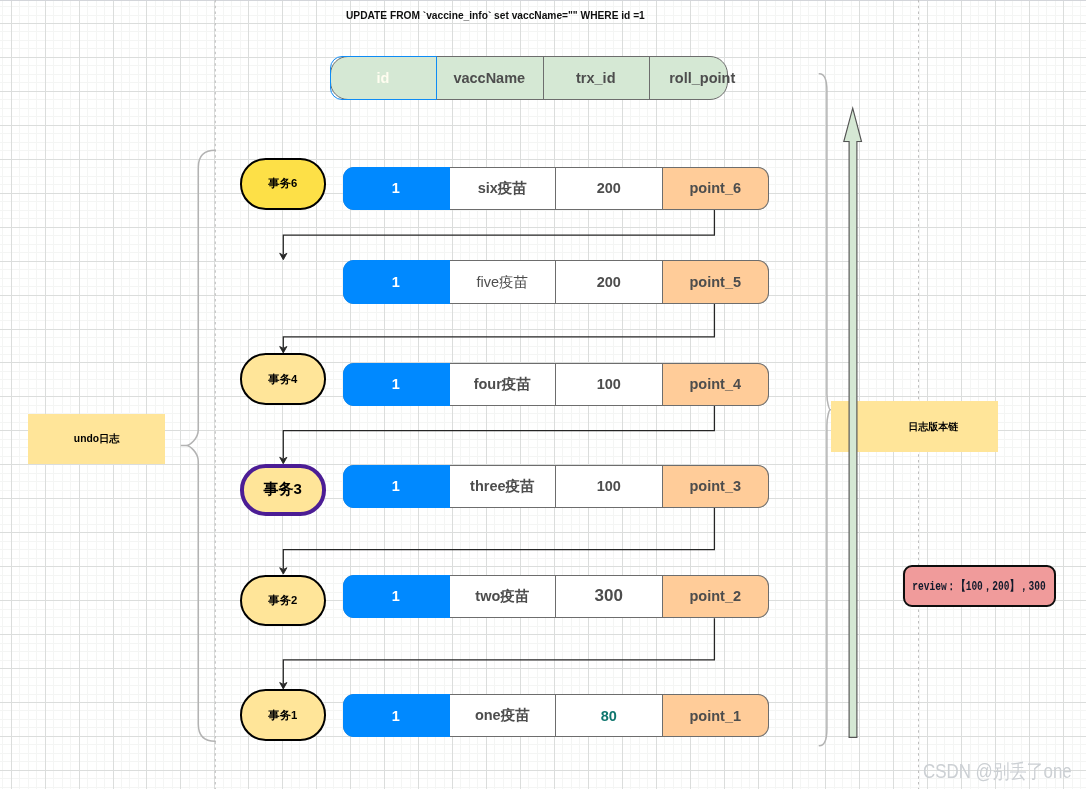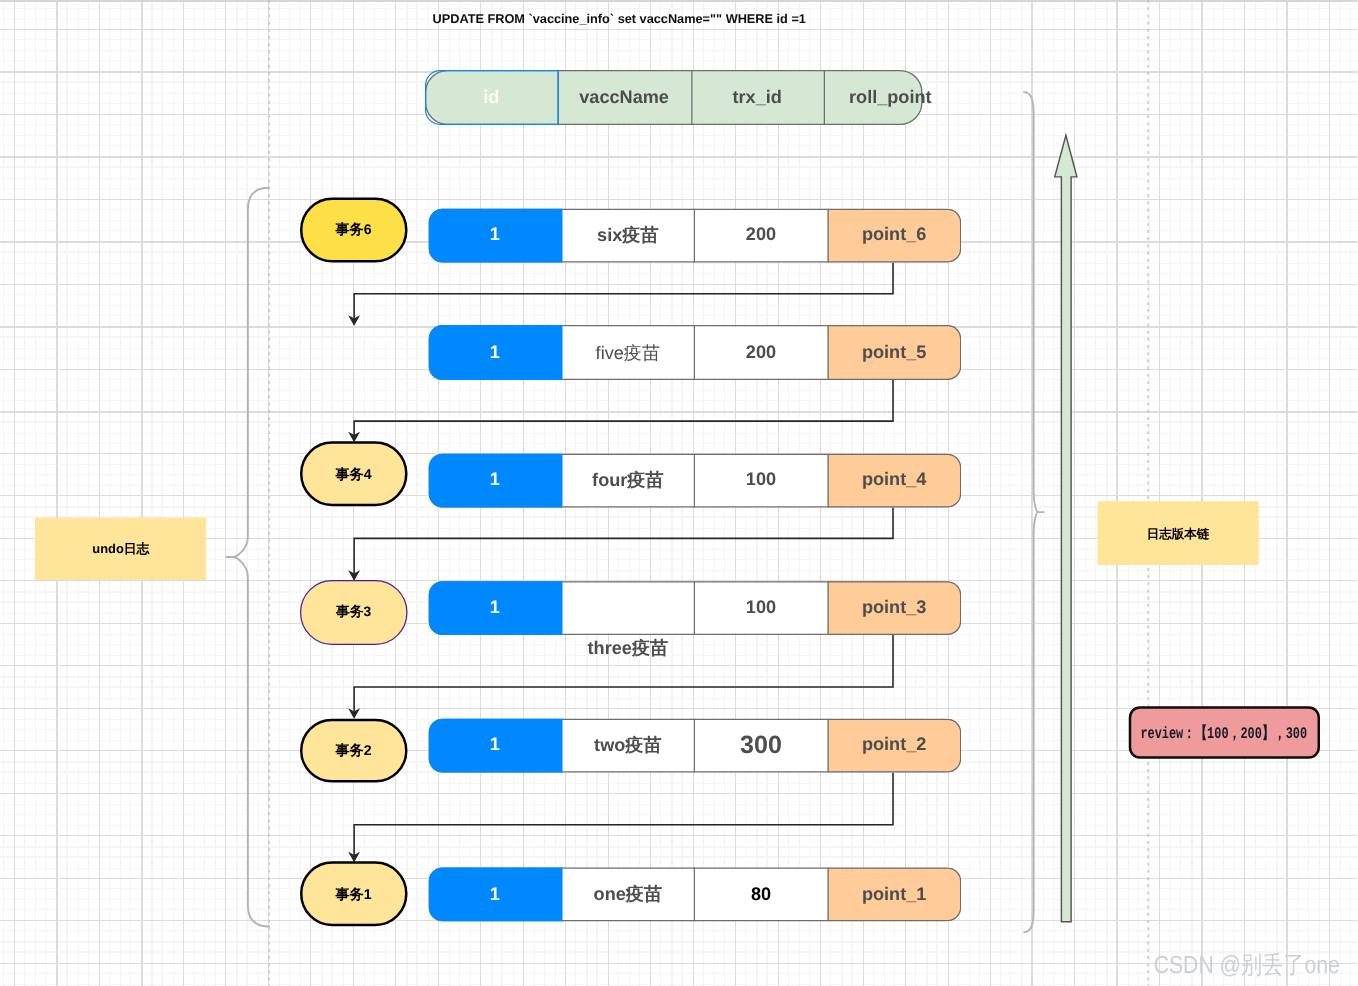--- a/index.html
+++ b/index.html
@@ -33,21 +33,21 @@
   <path d="M 283.30 352.90 L 279.70 346.50 L 283.30 348.40 L 286.90 346.50 Z" fill="#262626" stroke="#262626" stroke-width="0.9" stroke-linejoin="miter"></path>
   <path d="M 714.4 406.0 L 714.4 430.7 L 283.3 430.7 L 283.3 458.7" fill="none" stroke="#262626" stroke-width="1.25"></path>
   <path d="M 283.30 463.70 L 279.70 457.30 L 283.30 459.20 L 286.90 457.30 Z" fill="#262626" stroke="#262626" stroke-width="0.9" stroke-linejoin="miter"></path>
   <path d="M 714.4 507.9 L 714.4 549.6 L 283.3 549.6 L 283.3 569.1" fill="none" stroke="#262626" stroke-width="1.25"></path>
   <path d="M 283.30 574.10 L 279.70 567.70 L 283.30 569.60 L 286.90 567.70 Z" fill="#262626" stroke="#262626" stroke-width="0.9" stroke-linejoin="miter"></path>
   <path d="M 714.4 618.2 L 714.4 659.8 L 283.3 659.8 L 283.3 683.9" fill="none" stroke="#262626" stroke-width="1.25"></path>
   <path d="M 283.30 688.90 L 279.70 682.50 L 283.30 684.40 L 286.90 682.50 Z" fill="#262626" stroke="#262626" stroke-width="0.9" stroke-linejoin="miter"></path>
  </g>
 </svg>
 <div class="lbl" style="left:346px;top:5px;width:302px;height:20px;font-size:10.2px;font-weight:bold;color:#0f0f0f;justify-content:flex-start;">UPDATE FROM `vaccine_info` set vaccName="" WHERE id =1</div>
-<div style="position:absolute;left:340px;top:56.0px;width:398px;height:44.0px;background:#d5e8d4;border:1px solid #6d6d6d;box-sizing:border-box;border-radius:18px;">
+<div style="position:absolute;left:330px;top:56.0px;width:398px;height:44.0px;background:#d5e8d4;border:1px solid #6d6d6d;box-sizing:border-box;border-radius:18px;">
   <div style="position:absolute;left:105.0px;top:-1px;width:1px;height:44.0px;background:#6d6d6d;"></div>
   <div style="position:absolute;left:211.5px;top:-1px;width:1px;height:44.0px;background:#6d6d6d;"></div>
   <div style="position:absolute;left:318.0px;top:-1px;width:1px;height:44.0px;background:#6d6d6d;"></div>
   <div style="position:absolute;left:-1px;top:-1px;width:107.0px;height:44.0px;border:1.6px solid #0e8bf5;box-sizing:border-box;border-radius:12px 0 0 12px;"></div>
   <div style="position:absolute;left:-1.0px;top:0;width:106.0px;height:42.0px;display:flex;align-items:center;justify-content:center;font-size:14.5px;font-weight:bold;color:#fffdf0;white-space:nowrap;">id</div>
   <div style="position:absolute;left:105.0px;top:0;width:106.5px;height:42.0px;display:flex;align-items:center;justify-content:center;font-size:14.5px;font-weight:bold;color:#4d4d4d;white-space:nowrap;">vaccName</div>
   <div style="position:absolute;left:318.0px;top:0;width:106.5px;height:42.0px;display:flex;align-items:center;justify-content:center;font-size:14.5px;font-weight:bold;color:#4d4d4d;white-space:nowrap;">roll_point</div>
   <div style="position:absolute;left:211.5px;top:0;width:106.5px;height:42.0px;display:flex;align-items:center;justify-content:center;font-size:14.5px;font-weight:bold;color:#4d4d4d;white-space:nowrap;">trx_id</div>
 </div>
 <div style="position:absolute;left:342.6px;top:166.7px;width:425.8px;height:43.4px;background:#ffffff;border:1px solid #6d6d6d;box-sizing:border-box;border-radius:11px;">
@@ -79,51 +79,51 @@
   <div style="position:absolute;left:105.6px;top:0;width:106.2px;height:41.4px;display:flex;align-items:center;justify-content:center;font-size:14.5px;font-weight:bold;color:#4d4d4d;white-space:nowrap;">four疫苗</div>
   <div style="position:absolute;left:211.8px;top:0;width:106.8px;height:41.4px;display:flex;align-items:center;justify-content:center;font-size:14.5px;font-weight:bold;color:#4d4d4d;white-space:nowrap;">100</div>
   <div style="position:absolute;left:318.6px;top:0;width:106.2px;height:41.4px;display:flex;align-items:center;justify-content:center;font-size:14.5px;font-weight:bold;color:#4d4d4d;white-space:nowrap;">point_4</div>
 </div>
 <div style="position:absolute;left:342.6px;top:464.5px;width:425.8px;height:43.4px;background:#ffffff;border:1px solid #6d6d6d;box-sizing:border-box;border-radius:11px;">
   <div style="position:absolute;left:-1px;top:-1px;width:107.6px;height:43.4px;background:#0089ff;border-radius:11px 0 0 11px;"></div>
   <div style="position:absolute;left:318.6px;top:-1px;width:107.2px;height:43.4px;background:#ffcc99;border-radius:0 11px 11px 0;border:1px solid #6d6d6d;box-sizing:border-box;border-left:none;"></div>
   <div style="position:absolute;left:211.8px;top:-1px;width:1px;height:43.4px;background:#6d6d6d;"></div>
   <div style="position:absolute;left:318.6px;top:-1px;width:1px;height:43.4px;background:#6d6d6d;"></div>
   <div style="position:absolute;left:-1.0px;top:0;width:106.6px;height:41.4px;display:flex;align-items:center;justify-content:center;font-size:14.5px;font-weight:bold;color:#ffffff;white-space:nowrap;">1</div>
-  <div style="position:absolute;left:105.6px;top:0;width:106.2px;height:41.4px;display:flex;align-items:center;justify-content:center;font-size:14.5px;font-weight:bold;color:#4d4d4d;white-space:nowrap;margin-top:32px;">three疫苗</div>
+  <div style="position:absolute;left:105.6px;top:0;width:106.2px;height:41.4px;display:flex;align-items:center;justify-content:center;font-size:14.5px;font-weight:bold;color:#4d4d4d;white-space:nowrap;">three疫苗</div>
   <div style="position:absolute;left:211.8px;top:0;width:106.8px;height:41.4px;display:flex;align-items:center;justify-content:center;font-size:14.5px;font-weight:bold;color:#4d4d4d;white-space:nowrap;">100</div>
   <div style="position:absolute;left:318.6px;top:0;width:106.2px;height:41.4px;display:flex;align-items:center;justify-content:center;font-size:14.5px;font-weight:bold;color:#4d4d4d;white-space:nowrap;">point_3</div>
 </div>
 <div style="position:absolute;left:342.6px;top:574.8px;width:425.8px;height:43.4px;background:#ffffff;border:1px solid #6d6d6d;box-sizing:border-box;border-radius:11px;">
   <div style="position:absolute;left:-1px;top:-1px;width:107.6px;height:43.4px;background:#0089ff;border-radius:11px 0 0 11px;"></div>
   <div style="position:absolute;left:318.6px;top:-1px;width:107.2px;height:43.4px;background:#ffcc99;border-radius:0 11px 11px 0;border:1px solid #6d6d6d;box-sizing:border-box;border-left:none;"></div>
   <div style="position:absolute;left:211.8px;top:-1px;width:1px;height:43.4px;background:#6d6d6d;"></div>
   <div style="position:absolute;left:318.6px;top:-1px;width:1px;height:43.4px;background:#6d6d6d;"></div>
   <div style="position:absolute;left:-1.0px;top:0;width:106.6px;height:41.4px;display:flex;align-items:center;justify-content:center;font-size:14.5px;font-weight:bold;color:#ffffff;white-space:nowrap;">1</div>
   <div style="position:absolute;left:105.6px;top:0;width:106.2px;height:41.4px;display:flex;align-items:center;justify-content:center;font-size:14.5px;font-weight:bold;color:#4d4d4d;white-space:nowrap;">two疫苗</div>
-  <div style="position:absolute;left:211.8px;top:0;width:106.8px;height:41.4px;display:flex;align-items:center;justify-content:center;font-size:20px;font-weight:bold;color:#4d4d4d;white-space:nowrap;">300</div>
+  <div style="position:absolute;left:211.8px;top:0;width:106.8px;height:41.4px;display:flex;align-items:center;justify-content:center;font-size:17px;font-weight:bold;color:#4d4d4d;white-space:nowrap;">300</div>
   <div style="position:absolute;left:318.6px;top:0;width:106.2px;height:41.4px;display:flex;align-items:center;justify-content:center;font-size:14.5px;font-weight:bold;color:#4d4d4d;white-space:nowrap;">point_2</div>
 </div>
 <div style="position:absolute;left:342.6px;top:693.9px;width:425.8px;height:43.4px;background:#ffffff;border:1px solid #6d6d6d;box-sizing:border-box;border-radius:11px;">
   <div style="position:absolute;left:-1px;top:-1px;width:107.6px;height:43.4px;background:#0089ff;border-radius:11px 0 0 11px;"></div>
   <div style="position:absolute;left:318.6px;top:-1px;width:107.2px;height:43.4px;background:#ffcc99;border-radius:0 11px 11px 0;border:1px solid #6d6d6d;box-sizing:border-box;border-left:none;"></div>
   <div style="position:absolute;left:211.8px;top:-1px;width:1px;height:43.4px;background:#6d6d6d;"></div>
   <div style="position:absolute;left:318.6px;top:-1px;width:1px;height:43.4px;background:#6d6d6d;"></div>
   <div style="position:absolute;left:-1.0px;top:0;width:106.6px;height:41.4px;display:flex;align-items:center;justify-content:center;font-size:14.5px;font-weight:bold;color:#ffffff;white-space:nowrap;">1</div>
   <div style="position:absolute;left:105.6px;top:0;width:106.2px;height:41.4px;display:flex;align-items:center;justify-content:center;font-size:14.5px;font-weight:bold;color:#4d4d4d;white-space:nowrap;">one疫苗</div>
-  <div style="position:absolute;left:211.8px;top:0;width:106.8px;height:41.4px;display:flex;align-items:center;justify-content:center;font-size:14.5px;font-weight:bold;color:#000000;white-space:nowrap;">80</div>
+  <div style="position:absolute;left:211.8px;top:0;width:106.8px;height:41.4px;display:flex;align-items:center;justify-content:center;font-size:14.5px;font-weight:bold;color:#0f766e;white-space:nowrap;">80</div>
   <div style="position:absolute;left:318.6px;top:0;width:106.2px;height:41.4px;display:flex;align-items:center;justify-content:center;font-size:14.5px;font-weight:bold;color:#4d4d4d;white-space:nowrap;">point_1</div>
 </div>
 <div style="position:absolute;left:239.6px;top:158.0px;width:86.4px;height:51.6px;background:#fde047;border:2px solid #000000;box-sizing:border-box;border-radius:25.8px;display:flex;align-items:center;justify-content:center;font-size:11.3px;font-weight:bold;color:#000000;white-space:nowrap;">事务6</div>
 <div style="position:absolute;left:239.6px;top:353.4px;width:86.4px;height:51.6px;background:#ffe599;border:2px solid #000000;box-sizing:border-box;border-radius:25.8px;display:flex;align-items:center;justify-content:center;font-size:11.3px;font-weight:bold;color:#000000;white-space:nowrap;">事务4</div>
-<div style="position:absolute;left:239.6px;top:464.2px;width:86.4px;height:51.6px;background:#ffe599;border:1px solid #4c1d95;box-sizing:border-box;border-radius:25.8px;display:flex;align-items:center;justify-content:center;font-size:11px;font-weight:bold;color:#000000;white-space:nowrap;">事务3</div>
+<div style="position:absolute;left:239.6px;top:464.2px;width:86.4px;height:51.6px;background:#ffe599;border:4px solid #4c1d95;box-sizing:border-box;border-radius:25.8px;display:flex;align-items:center;justify-content:center;font-size:15px;font-weight:bold;color:#000000;white-space:nowrap;">事务3</div>
 <div style="position:absolute;left:239.6px;top:574.6px;width:86.4px;height:51.6px;background:#ffe599;border:2px solid #000000;box-sizing:border-box;border-radius:25.8px;display:flex;align-items:center;justify-content:center;font-size:11.3px;font-weight:bold;color:#000000;white-space:nowrap;">事务2</div>
 <div style="position:absolute;left:239.6px;top:689.4px;width:86.4px;height:51.6px;background:#ffe599;border:2px solid #000000;box-sizing:border-box;border-radius:25.8px;display:flex;align-items:center;justify-content:center;font-size:11.3px;font-weight:bold;color:#000000;white-space:nowrap;">事务1</div>
 <div style="position:absolute;left:28.4px;top:414.1px;width:136.7px;height:49.8px;background:#ffe599;display:flex;align-items:center;justify-content:center;font-size:10.3px;font-weight:bold;color:#000000;">undo日志</div>
-<div style="position:absolute;left:878px;top:401px;width:128.7px;height:51.2px;background:#ffe599;display:flex;align-items:center;justify-content:center;font-size:10px;font-weight:bold;color:#000000;">日志版本链</div>
+<div style="position:absolute;left:831px;top:401px;width:128.7px;height:51.2px;background:#ffe599;display:flex;align-items:center;justify-content:center;font-size:10px;font-weight:bold;color:#000000;padding-left:38px;">日志版本链</div>
 <div style="position:absolute;left:902.9px;top:565px;width:153px;height:42.4px;background:#f09b9b;border:2.6px solid #0d0d0d;box-sizing:border-box;border-radius:9px;display:flex;align-items:center;justify-content:center;overflow:hidden;">
   <span style="font-family:'Liberation Mono',monospace;font-size:13px;font-weight:bold;color:#111a2b;white-space:nowrap;display:inline-block;transform:scaleX(0.733);">review：【100，200】，300</span>
 </div>
 <div style="position:absolute;left:922.5px;top:758px;width:170px;height:28px;overflow:hidden;">
   <span style="font-family:'Liberation Sans',sans-serif;font-size:19.8px;color:#ccd0d4;white-space:nowrap;display:inline-block;transform:scaleX(0.855);transform-origin:left top;">CSDN @别丢了one</span>
 </div>
 <svg style="position:absolute;left:0;top:0;pointer-events:none;" width="1086" height="789" viewBox="0 0 1086 789">
   <path style="pointer-events:auto;" d="M 852.7 108.2 L 861.5 141.5 L 856.9 141.5 L 856.9 737.4 L 849.1 737.4 L 849.1 141.5 L 843.8 141.5 Z" fill="#d5e8d4" stroke="#545454" stroke-width="1.15" stroke-linejoin="miter"></path>
 </svg>
 </div>

